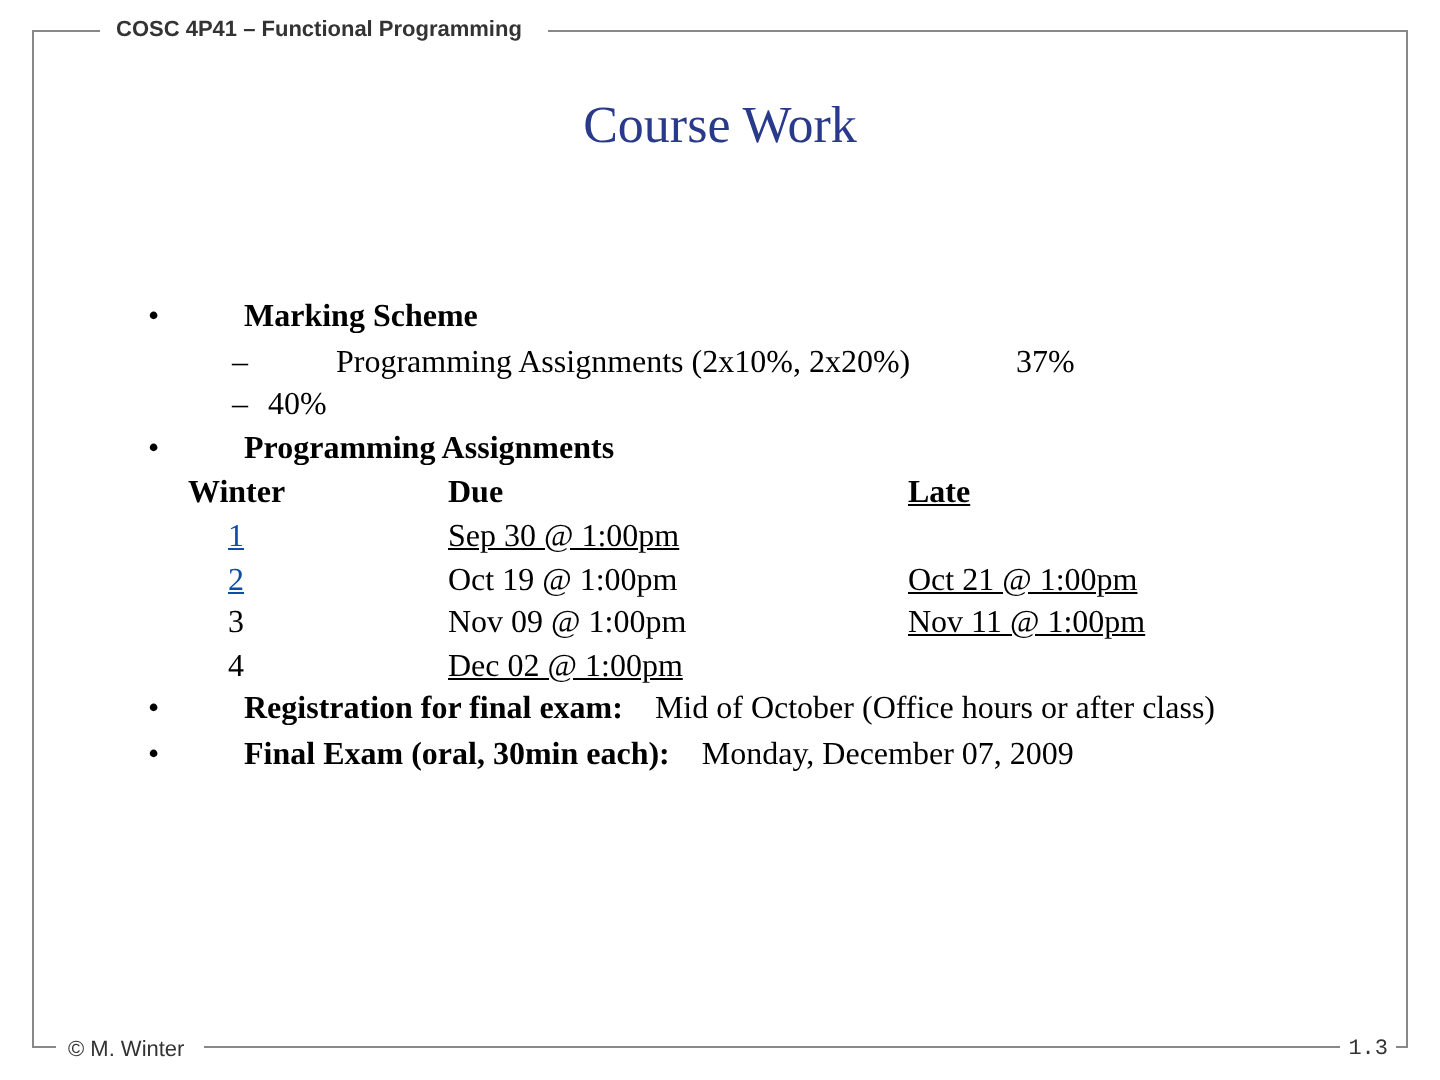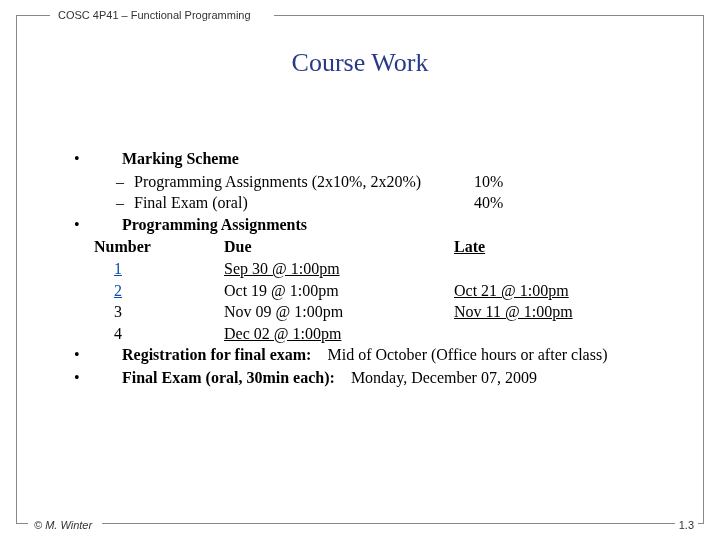--- a/index.html
+++ b/index.html
@@ -14,20 +14,21 @@
   .header-label {
     position: absolute;
     top: 9px;
     left: 54px;
     font-family: Arial, Helvetica, sans-serif;
     font-size: 11px;
     color: #333;
     background: #fff;
     padding: 0 4px;
     z-index: 3;
+    font-weight: bold;
   }
   .top-line-left {
     position: absolute;
     top: 15px;
     left: 16px;
     width: 34px;
     height: 1px;
     background: #888;
   }
   .top-line-right {
@@ -114,21 +115,21 @@
   }
   .sub-row {
     display: flex;
     align-items: baseline;
     padding-left: 22px;
   }
   .dash {
     width: 18px;
     flex-shrink: 0;
   }
-  .scheme-label { width: 340px; flex-shrink: 0; }
+  .scheme-label { width: 340px; flex-shrink: 0; margin-left: 34px; }
   .scheme-pct { }
   .tbl {
     padding-left: 22px;
   }
   .tbl-row {
     display: flex;
     align-items: baseline;
   }
   .col-num { width: 130px; flex-shrink: 0; padding-left: 20px; }
   .col-num.header { padding-left: 0; }
@@ -137,27 +138,26 @@
   .link { color: #0b4fa8; text-decoration: underline; }
   .footer-left {
     position: absolute;
     bottom: 9px;
     left: 30px;
     font-family: Arial, Helvetica, sans-serif;
     font-size: 11px;
     color: #333;
     background: #fff;
     padding: 0 4px;
-    font-style: italic;
   }
   .footer-right {
     position: absolute;
     bottom: 9px;
     right: 22px;
-    font-family: Liberation Sans, sans-serif;
+    font-family: Liberation Mono, monospace;
     font-size: 11px;
     color: #333;
     background: #fff;
     padding: 0 4px;
     text-align: right;
   }
   .bold { font-weight: bold; }
 </style>
 </head>
 <body>
@@ -177,36 +177,35 @@
 <div class="content">
 
   <div class="bullet-row">
     <div class="bullet-dot">•</div>
     <div class="bullet-body bold">Marking Scheme</div>
   </div>
   <div class="sub-row">
     <div style="width:22px"></div>
     <div class="dash">–</div>
     <div class="scheme-label">Programming Assignments (2x10%, 2x20%)</div>
-    <div class="scheme-pct">10%</div>
+    <div class="scheme-pct">37%</div>
   </div>
   <div class="sub-row">
     <div style="width:22px"></div>
     <div class="dash">–</div>
-    <div class="scheme-label">Final Exam  (oral)</div>
     <div class="scheme-pct">40%</div>
   </div>
 
   <div class="bullet-row">
     <div class="bullet-dot">•</div>
     <div class="bullet-body bold">Programming Assignments</div>
   </div>
   <div class="tbl">
     <div class="tbl-row bold">
-      <div class="col-num header">Number</div>
+      <div class="col-num header">Winter</div>
       <div class="col-due">Due</div>
       <div class="col-late">Late</div>
     </div>
     <div class="tbl-row">
       <div class="col-num"><span class="link">1</span></div>
       <div class="col-late">Sep 30 @ 1:00pm</div>
     </div>
     <div class="tbl-row">
       <div class="col-num"><span class="link">2</span></div>
       <div class="col-due">Oct 19 @ 1:00pm</div>

